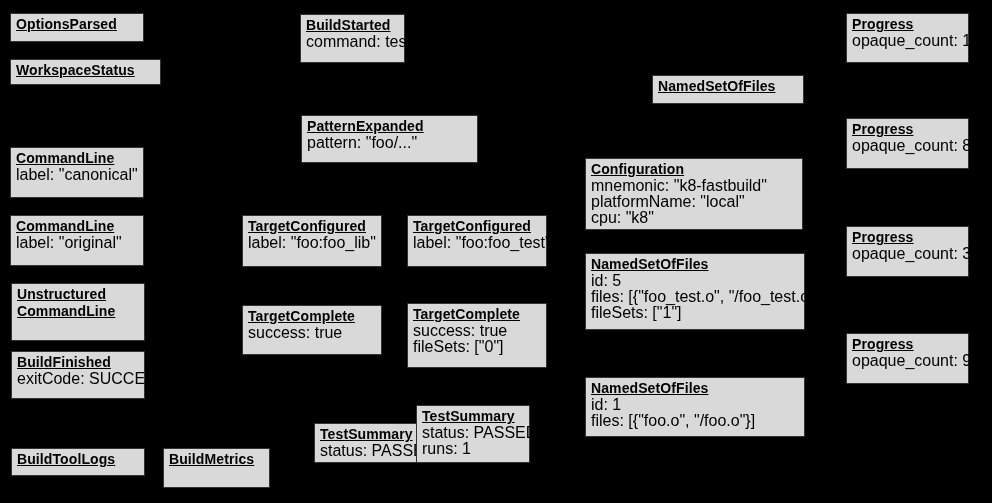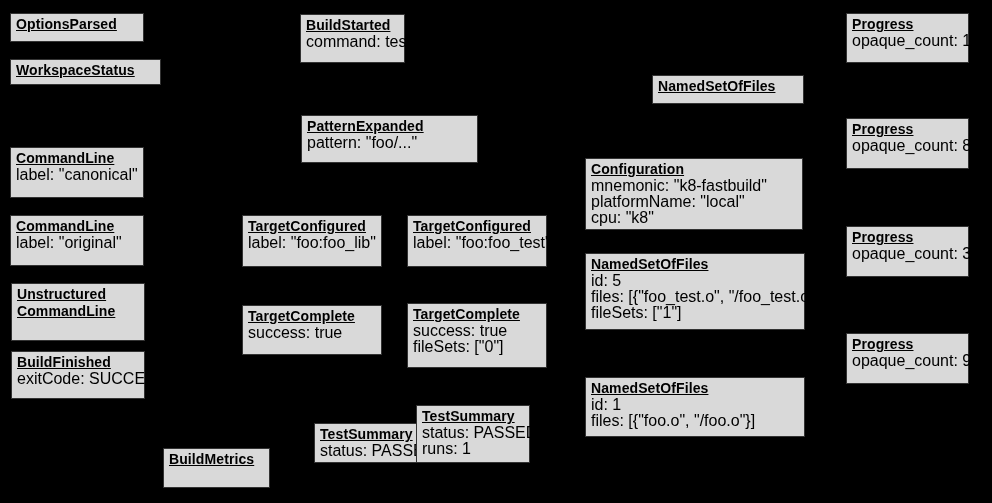--- a/index.html
+++ b/index.html
@@ -66,20 +66,24 @@
     <div class="node" style="left: 11px; top: 283px; width: 134px; height: 58px;">
     <div class="node-title">Unstructured
 CommandLine</div>
     <div class="node-body"></div>
   </div>
     <div class="node" style="left: 11px; top: 351px; width: 134px; height: 48px;">
     <div class="node-title">BuildFinished</div>
     <div class="node-body">
         <div class="node-line">exitCode: SUCCESS</div>
       </div>
+  </div>
+    <div class="node" style="left: 11px; top: 448px; width: 134px; height: 28px;">
+    <div class="node-title">BuildToolLogs</div>
+    <div class="node-body"></div>
   </div>
     <div class="node" style="left: 163px; top: 448px; width: 107px; height: 40px;">
     <div class="node-title">BuildMetrics</div>
     <div class="node-body"></div>
   </div>
     <div class="node" style="left: 300px; top: 14px; width: 105px; height: 49px;">
     <div class="node-title">BuildStarted</div>
     <div class="node-body">
         <div class="node-line">command: test</div>
       </div>

